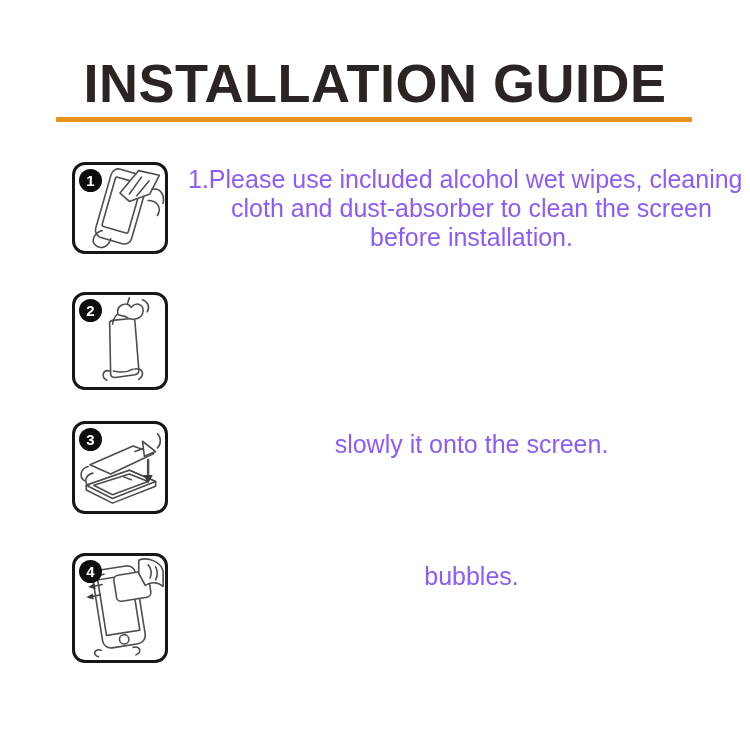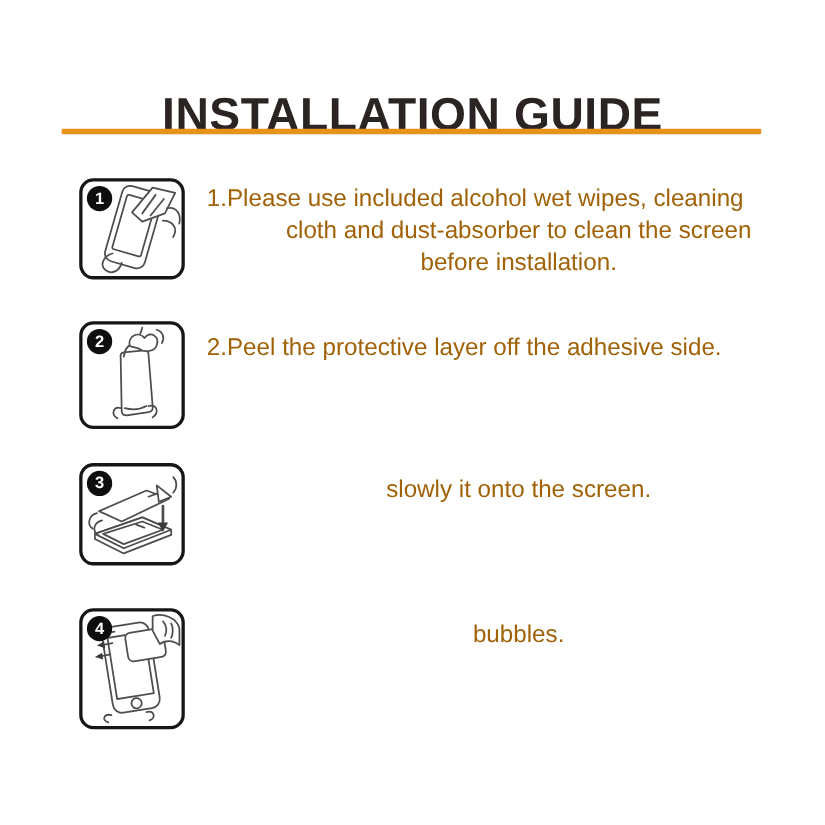--- a/index.html
+++ b/index.html
@@ -6,24 +6,23 @@
   body {
     width: 750px; height: 750px;
     font-family: "Liberation Sans", sans-serif;
     position: relative; overflow: hidden;
   }
   .page { position: absolute; inset: 0; background: #ffffff; }
 
   .title {
     position: absolute; top: 52px; left: 0; width: 750px;
     text-align: center;
-    font-size: 42px; font-weight: 700; letter-spacing: 0.5px;
+    font-size: 54px; font-weight: 700; letter-spacing: 0.5px;
     color: #2a2422;
     font-family: "Liberation Sans", sans-serif;
-    margin-top: 28px;
   }
   .divider {
     position: absolute; top: 117px; left: 56px;
     width: 636px; height: 5px;
     background: #e8921c; border-radius: 1px;
   }
 
   .icon-box {
     position: absolute; left: 72px;
     width: 96px;
@@ -36,22 +35,22 @@
   .badge {
     position: absolute; top: 4px; left: 4px; z-index: 2;
     width: 23px; height: 23px; border-radius: 50%;
     background: #0e0e0e; color: #ffffff;
     font-size: 15px; font-weight: 700;
     display: flex; align-items: center; justify-content: center;
   }
 
   .step-text {
     position: absolute; left: 188px; width: 545px;
-    font-size: 22px; line-height: 29px;
-    color: #a16207;
+    font-size: 25px; line-height: 29px;
+    color: #8b5cf6;
   }
   .line { display: block; white-space: pre; }
   .line.cont { padding-left: 22px; text-align: center; }
 
   
   #box-1 { top: 162px; height: 92px; }
   #box-2 { top: 292px; height: 98px; }
   #box-3 { top: 421px; height: 93px; }
   #box-4 { top: 553px; height: 110px; }
   #text-1 { top: 165px; }
@@ -100,23 +99,20 @@
       <path class="art-fill" d="M37,31 Q36,27 40,26 L60,24 Q64,24 64,28 L68,78 Q69,83 64,84 L43,87 Q38,87 38,83 Z"></path>
       <path class="art" d="M40,30 C42,17 53,13 57,22"></path>
       <path class="art-fill" d="M46,20 C43,10 55,5 60,12 C66,5 75,10 72,19 C70,25 60,27 54,22 Z"></path>
       <path class="art" d="M58,2 L56,8"></path>
       <path class="art" d="M72,4 C78,6 80,12 77,17"></path>
       <path class="art" d="M37,80 C30,78 27,86 34,90"></path>
       <path class="art" d="M64,78 C72,76 75,84 68,89"></path>
       <path class="art" d="M41,80 Q53,83 62,78"></path>
     </svg>
   </div>
-  <div class="step-text" id="text-2">
-    <span class="line">2.Peel the protective layer off the adhesive side.</span>
-  </div>
 
   <div class="icon-box" id="box-3">
     <div class="badge">3</div>
     <svg viewBox="0 0 96 90">
       <path class="art-fill" d="M12,64 L12,69 L40,83 L86,65 L86,60 L58,48 Z"></path>
       <path class="art-fill" d="M12,64 L58,48 L86,60 L40,78 Z"></path>
       <path class="art" d="M20,64 L58,52 L78,60 L40,74 Z"></path>
       <path class="art" d="M52,55 L60,58"></path>
       <path class="art-fill" d="M16,42 L62,22 L84,30 L38,52 Z"></path>
       <path class="art-fill" d="M72,17 L86,28 L74,33 Z"></path>

